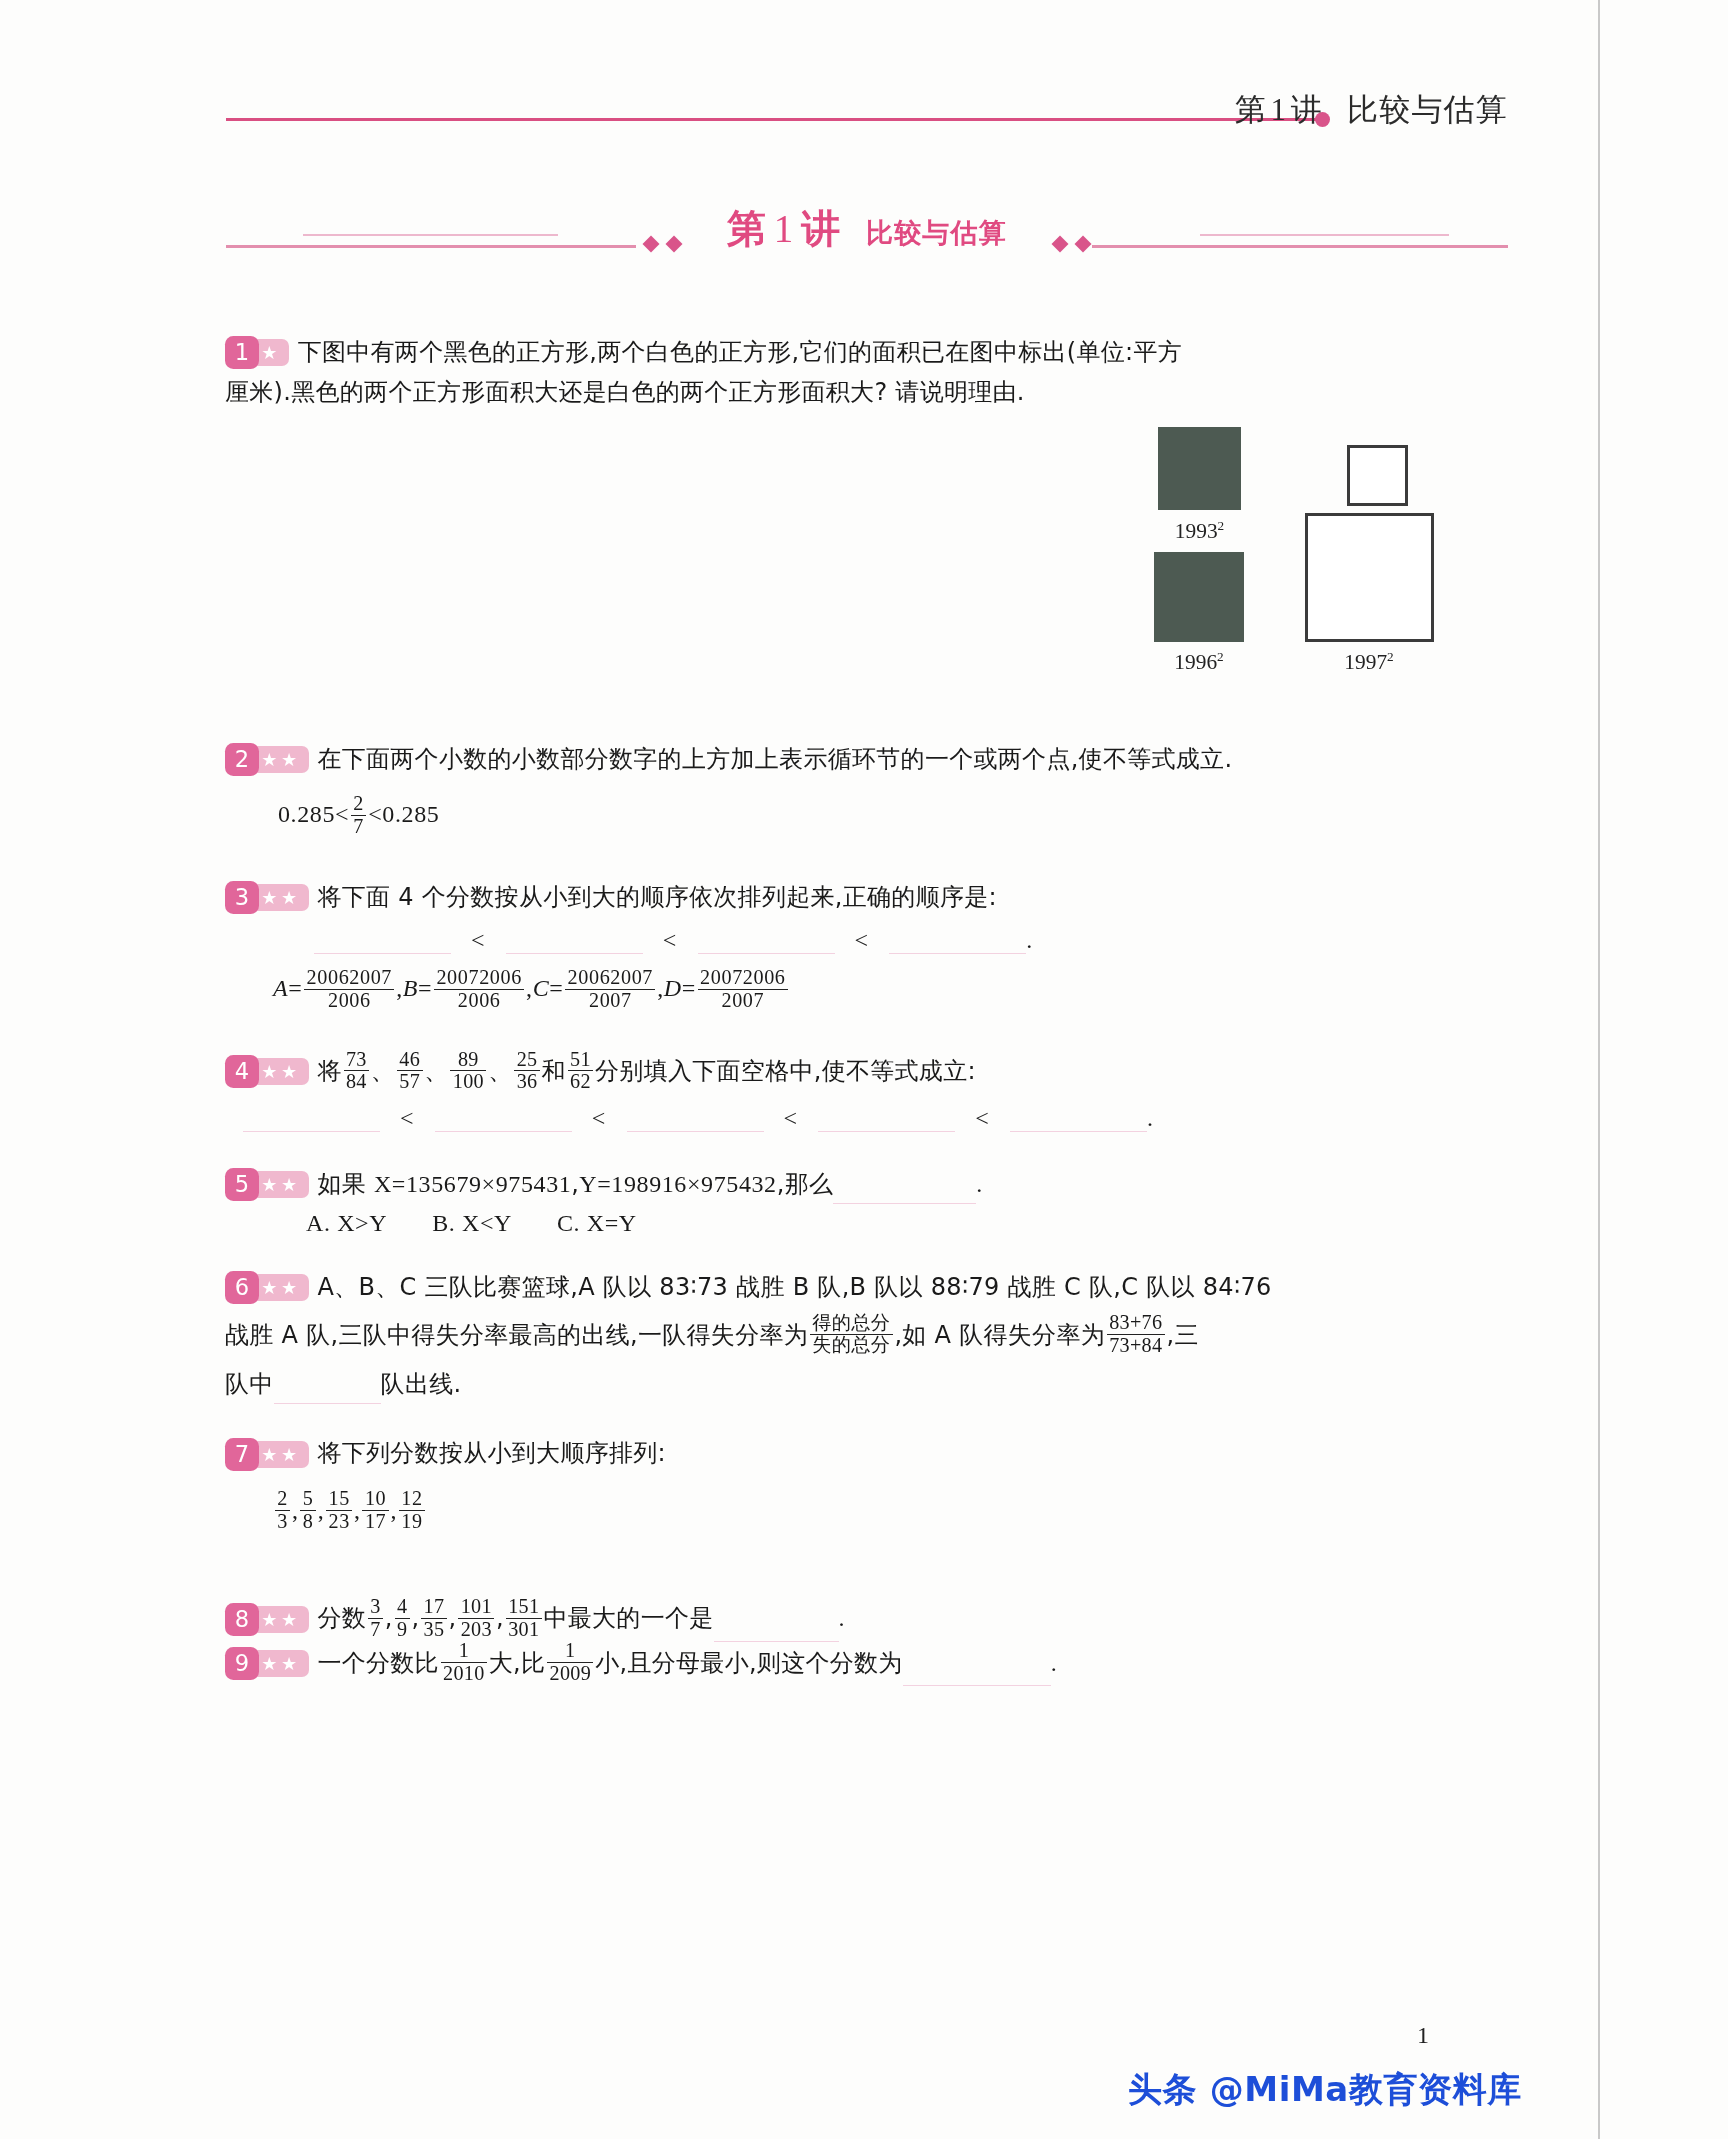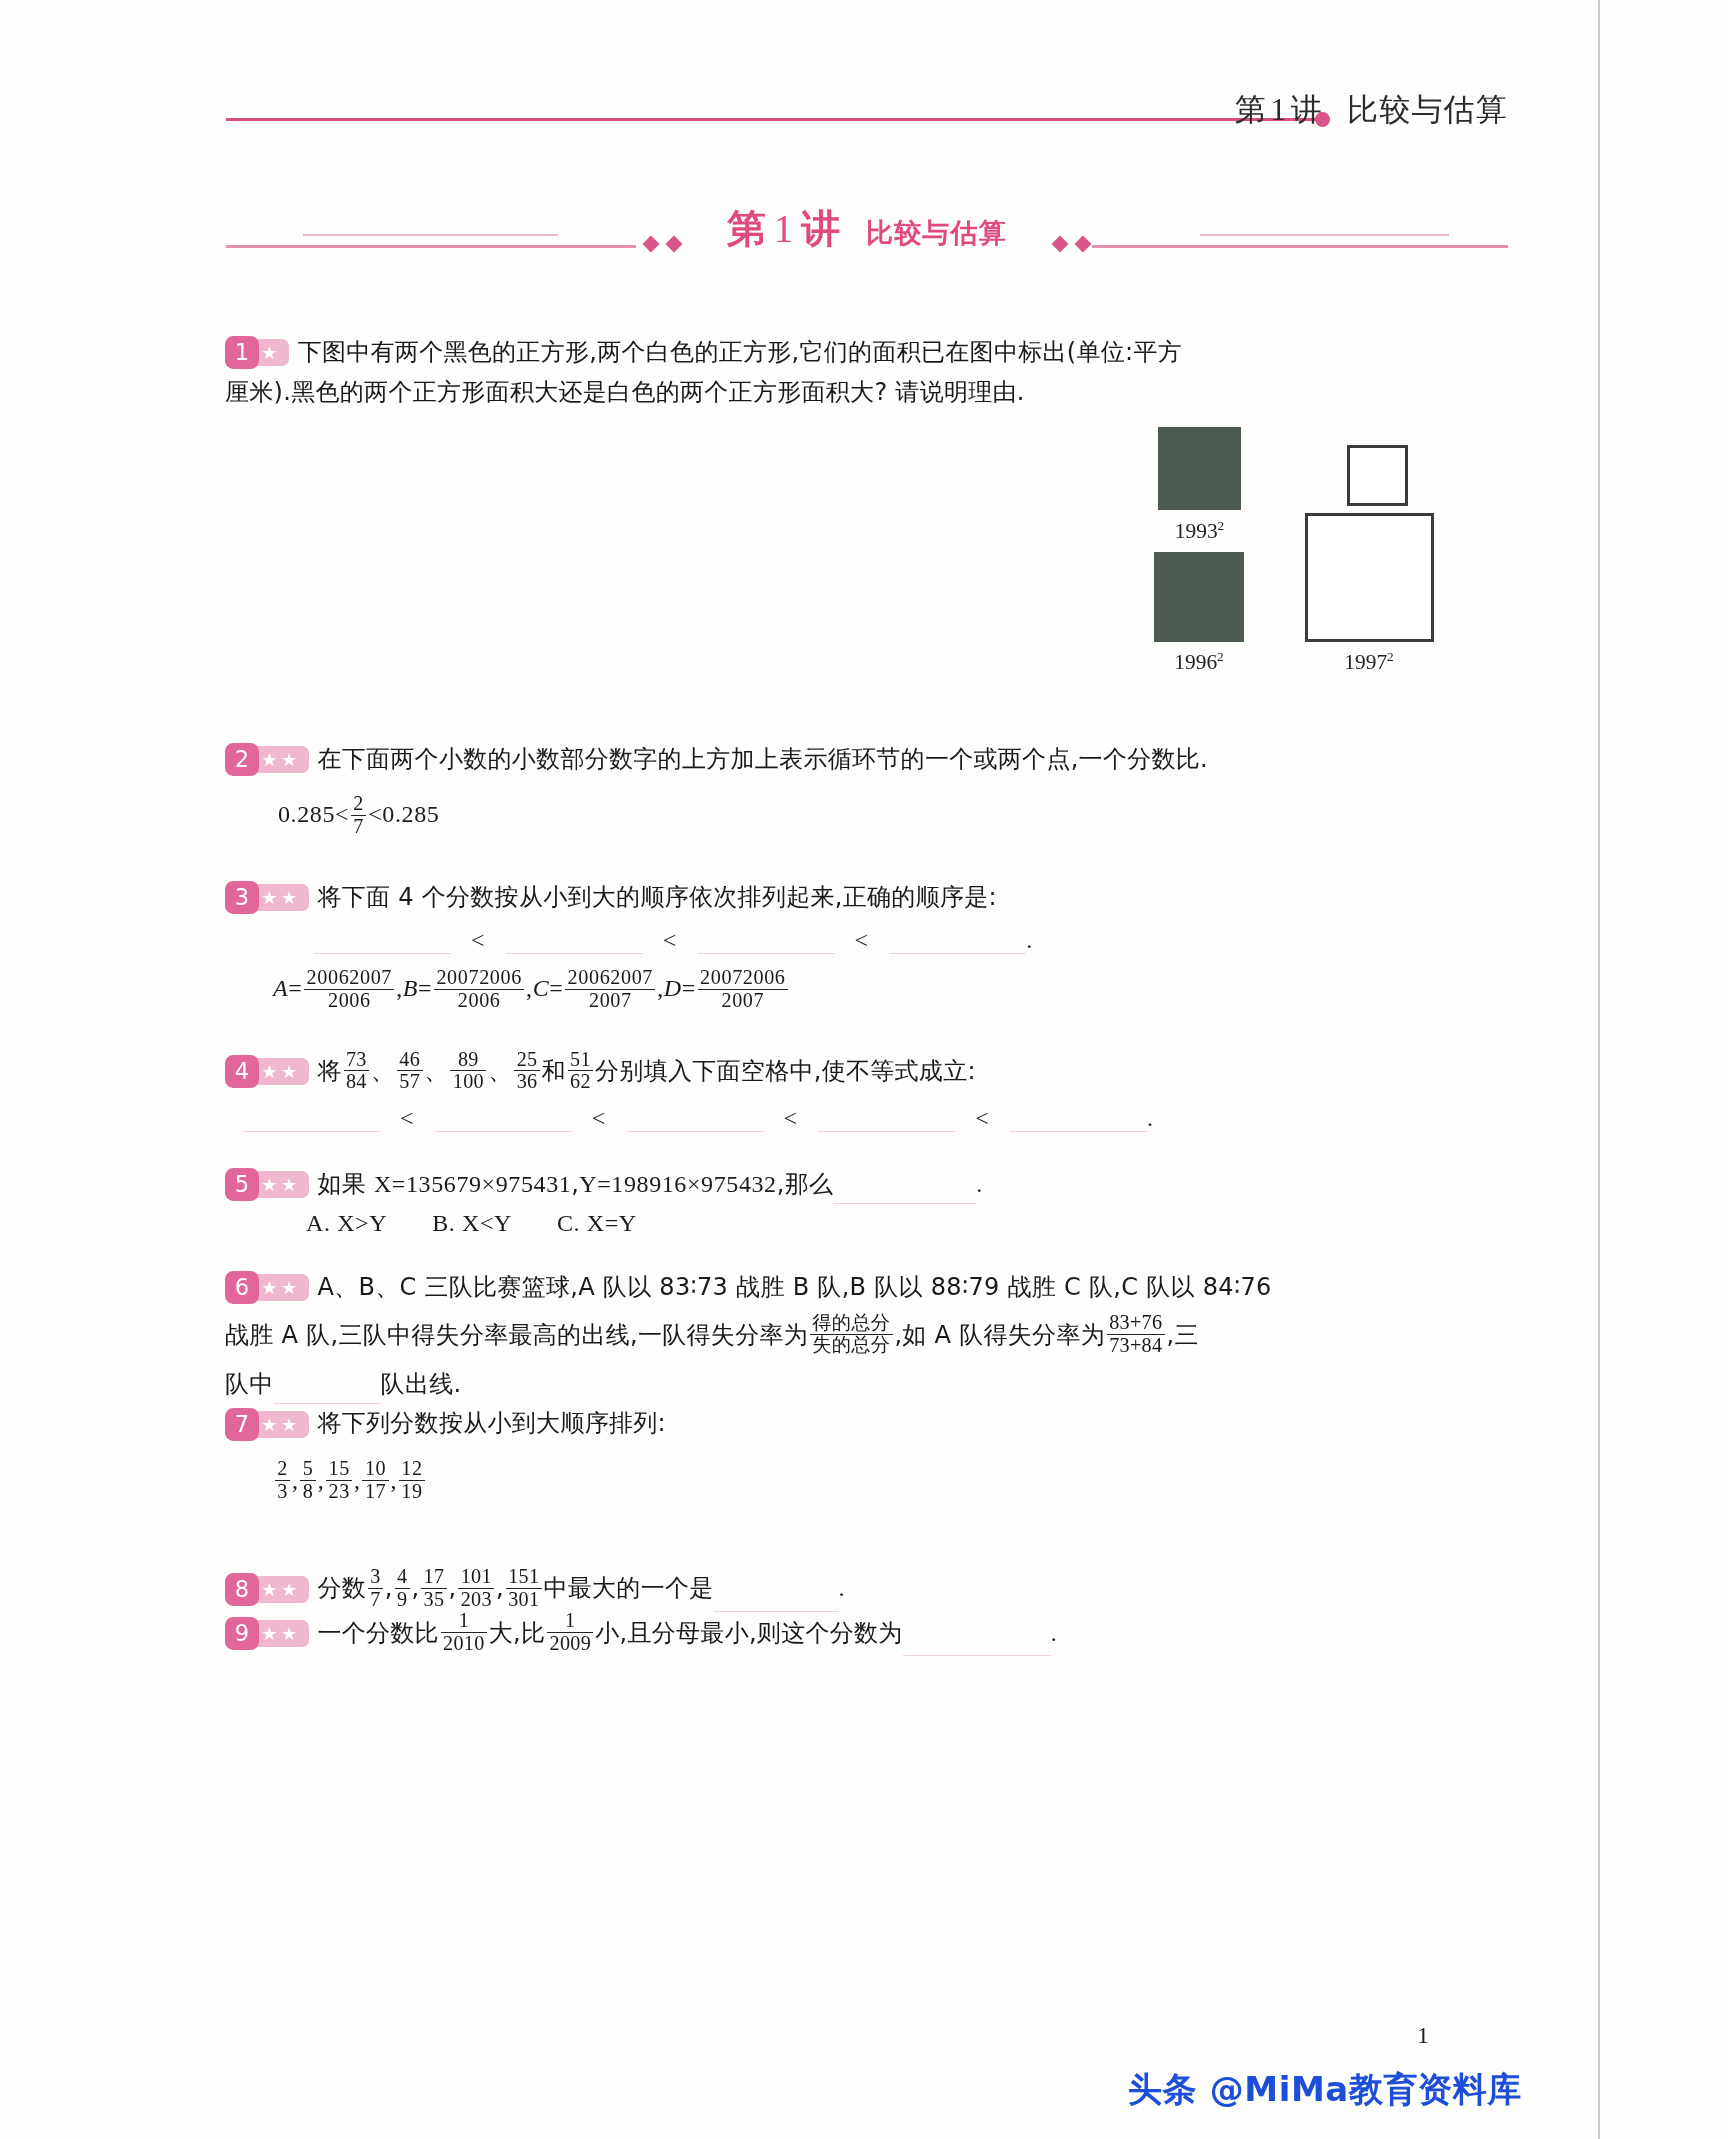--- a/index.html
+++ b/index.html
@@ -231,21 +231,21 @@
 
         <div class="sq-wrap" style="left:1070px; top:96px; width:148px;">
           <div class="sq open" style="width:129px;height:129px;"></div>
           <div class="sq-label"><span>1997</span><sup>2</sup></div>
         </div>
       </div>
     </div>
 
     <div class="prob" style="margin-top:44px;">
       <div class="ptext">
-        <span class="badge"><span class="num">2</span><span class="stars">★★</span></span><span>在下面两个小数的小数部分数字的上方加上表示循环节的一个或两个点,一个分数比.</span>
+        <span class="badge"><span class="num">2</span><span class="stars">★★</span></span><span>在下面两个小数的小数部分数字的上方加上表示循环节的一个或两个点,使不等式成立.</span>
       </div>
       <div class="eqline" style="margin:15.4px 0 0 53px;">
         <span>0.285</span><span>&lt;</span><span class="frac"><span class="n">2</span><span class="d">7</span></span><span>&lt;</span><span>0.285</span>
       </div>
     </div>
 
     <div class="prob" style="margin-top:39px;">
       <div class="ptext">
         <span class="badge"><span class="num">3</span><span class="stars">★★</span></span><span>将下面 4 个分数按从小到大的顺序依次排列起来,正确的顺序是:</span>
       </div>
@@ -277,21 +277,21 @@
     </div>
 
     <div class="prob" style="margin-top:31px;">
       <div class="ptext">
         <span class="badge"><span class="num">6</span><span class="stars">★★</span></span><span>A、B、C 三队比赛篮球,A 队以 83∶73 战胜 B 队,B 队以 88∶79 战胜 C 队,C 队以 84∶76</span>
         <div style="margin-top:7.1px;"><span>战胜 A 队,三队中得失分率最高的出线,一队得失分率为</span><span class="frac cn"><span class="n">得的总分</span><span class="d">失的总分</span></span><span>,如 A 队得失分率为</span><span class="frac"><span class="n">83+76</span><span class="d">73+84</span></span><span>,三</span></div>
         <div style="margin-top:7.1px;"><span>队中</span><span class="blank" style="width:107px;"></span><span>队出线.</span></div>
       </div>
     </div>
 
-    <div class="prob" style="">
+    <div class="prob" style="margin-top:30px;">
       <div class="ptext">
         <span class="badge"><span class="num">7</span><span class="stars">★★</span></span><span>将下列分数按从小到大顺序排列:</span>
       </div>
       <div class="eqline" style="margin:16.6px 0 0 48px;">
         <span class="frac"><span class="n">2</span><span class="d">3</span></span>,<span class="frac"><span class="n">5</span><span class="d">8</span></span>,<span class="frac"><span class="n">15</span><span class="d">23</span></span>,<span class="frac"><span class="n">10</span><span class="d">17</span></span>,<span class="frac"><span class="n">12</span><span class="d">19</span></span>
       </div>
     </div>
 
     <div class="prob" style="margin-top:63px;">
       <div class="ptext">

